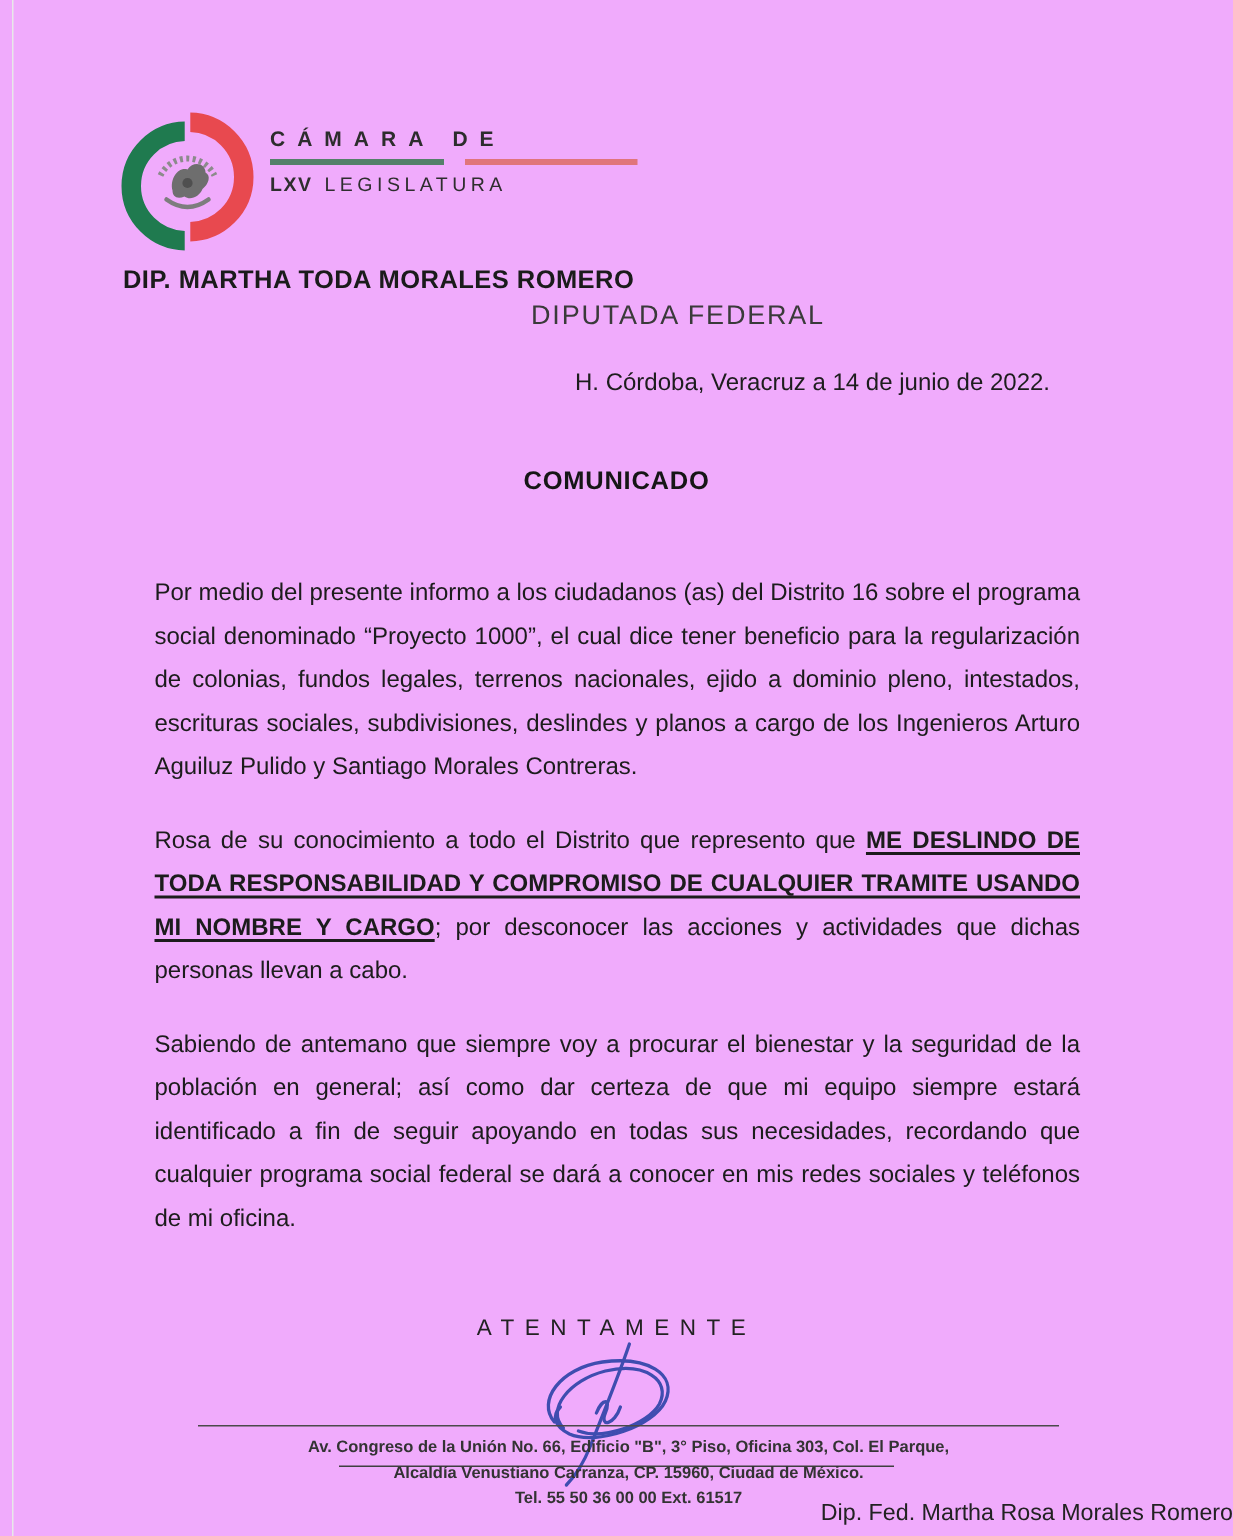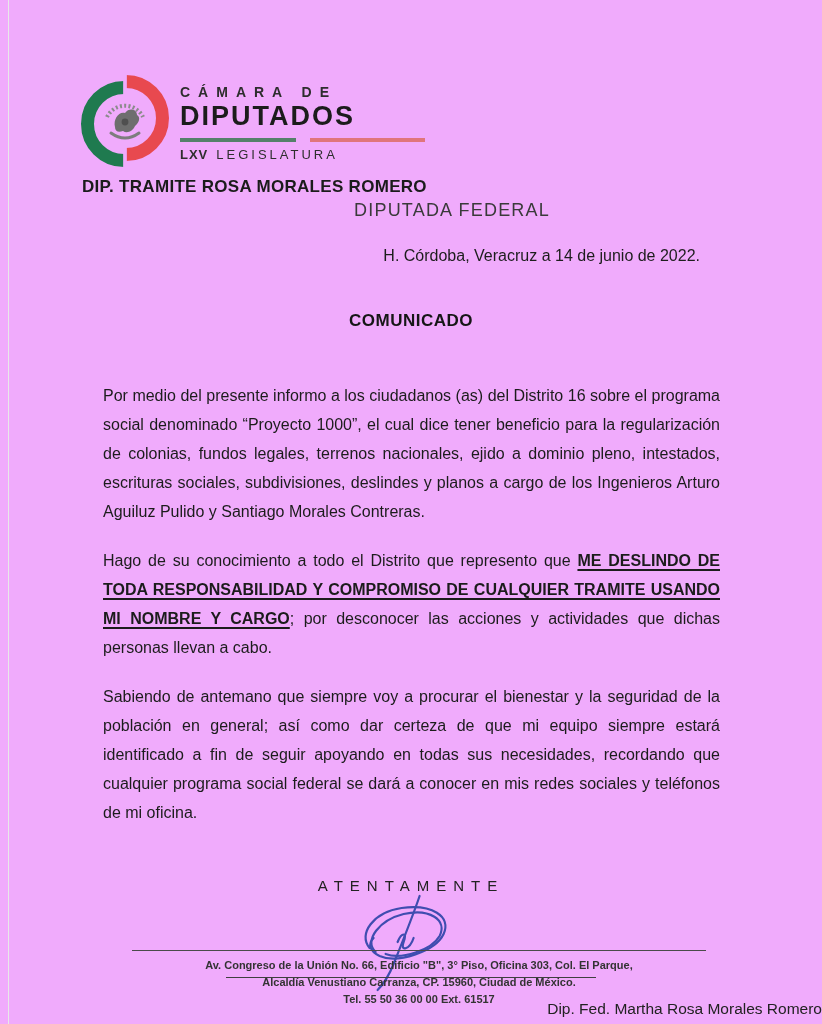--- a/index.html
+++ b/index.html
@@ -78,42 +78,41 @@
         <div class="ring-half red"></div>
         <svg class="emblem" viewBox="0 0 56 56">
           <path d="M10,24 A20,20 0 0,1 46,24" fill="none" stroke="#8b8b8b" stroke-width="4" stroke-dasharray="2 2.3"></path>
           <path d="M18,34 C16,26 22,18 28,20 C32,14 40,16 40,22 C44,24 42,30 38,33 C36,38 30,41 26,38 C21,40 18,38 18,34 Z" fill="#6e6e6e"></path>
           <path d="M14,40 Q28,50 42,40" fill="none" stroke="#7d7d7d" stroke-width="3" stroke-linecap="round"></path>
           <circle cx="28" cy="29" r="3.4" fill="#4f4f4f"></circle>
         </svg>
       </div>
       <div class="logo-text">
         <div class="logo-line1">CÁMARA DE</div>
-        <div class="logo-line2">DIPUTADOS</div>
         <div class="logo-bars">
           <div class="bar green"></div>
           <div class="bar red"></div>
         </div>
         <div class="logo-line3">
           <span class="bold">LXV</span><span>LEGISLATURA</span>
         </div>
       </div>
     </div>
     <div class="deputy">
-      <div class="deputy-name">DIP. TRAMITE ROSA MORALES ROMERO</div>
+      <div class="deputy-name">DIP. MARTHA TODA MORALES ROMERO</div>
       <div class="deputy-title">DIPUTADA FEDERAL</div>
     </div>
   </div>
 
   <div class="dateline">H. Córdoba, Veracruz a 14 de junio de 2022.</div>
   <div class="doc-title">COMUNICADO</div>
 
   <div class="body">
     <p class="first">Por medio del presente informo a los ciudadanos (as) del Distrito 16 sobre el programa social denominado “Proyecto 1000”, el cual dice tener beneficio para la regularización de colonias, fundos legales, terrenos nacionales, ejido a dominio pleno, intestados, escrituras sociales, subdivisiones, deslindes y planos a cargo de los Ingenieros Arturo Aguiluz Pulido y Santiago Morales Contreras.</p>
-    <p><span>Hago de su conocimiento a todo el Distrito que represento que </span><span class="emph">ME DESLINDO DE TODA RESPONSABILIDAD Y COMPROMISO DE CUALQUIER TRAMITE USANDO MI NOMBRE Y CARGO</span><span>; por desconocer las acciones y actividades que dichas personas llevan a cabo.</span></p>
+    <p><span>Rosa de su conocimiento a todo el Distrito que represento que </span><span class="emph">ME DESLINDO DE TODA RESPONSABILIDAD Y COMPROMISO DE CUALQUIER TRAMITE USANDO MI NOMBRE Y CARGO</span><span>; por desconocer las acciones y actividades que dichas personas llevan a cabo.</span></p>
     <p>Sabiendo de antemano que siempre voy a procurar el bienestar y la seguridad de la población en general; así como dar certeza de que mi equipo siempre estará identificado a fin de seguir apoyando en todas sus necesidades, recordando que cualquier programa social federal se dará a conocer en mis redes sociales y teléfonos de mi oficina.</p>
   </div>
 
   <div class="closing">ATENTAMENTE</div>
 
   <div class="sig-block">
     <svg class="sig-svg" width="130" height="104" viewBox="0 0 130 104">
       <g fill="none" stroke="#3f4db0" stroke-width="2.2" stroke-linecap="round">
         <path d="M34,58 C22,44 38,22 66,18 C96,14 116,26 108,44 C100,61 62,74 44,66 C34,61 32,54 38,48"></path>
         <path d="M40,62 C28,50 44,30 68,24 C94,18 112,30 104,46 C96,60 66,70 50,64"></path>

